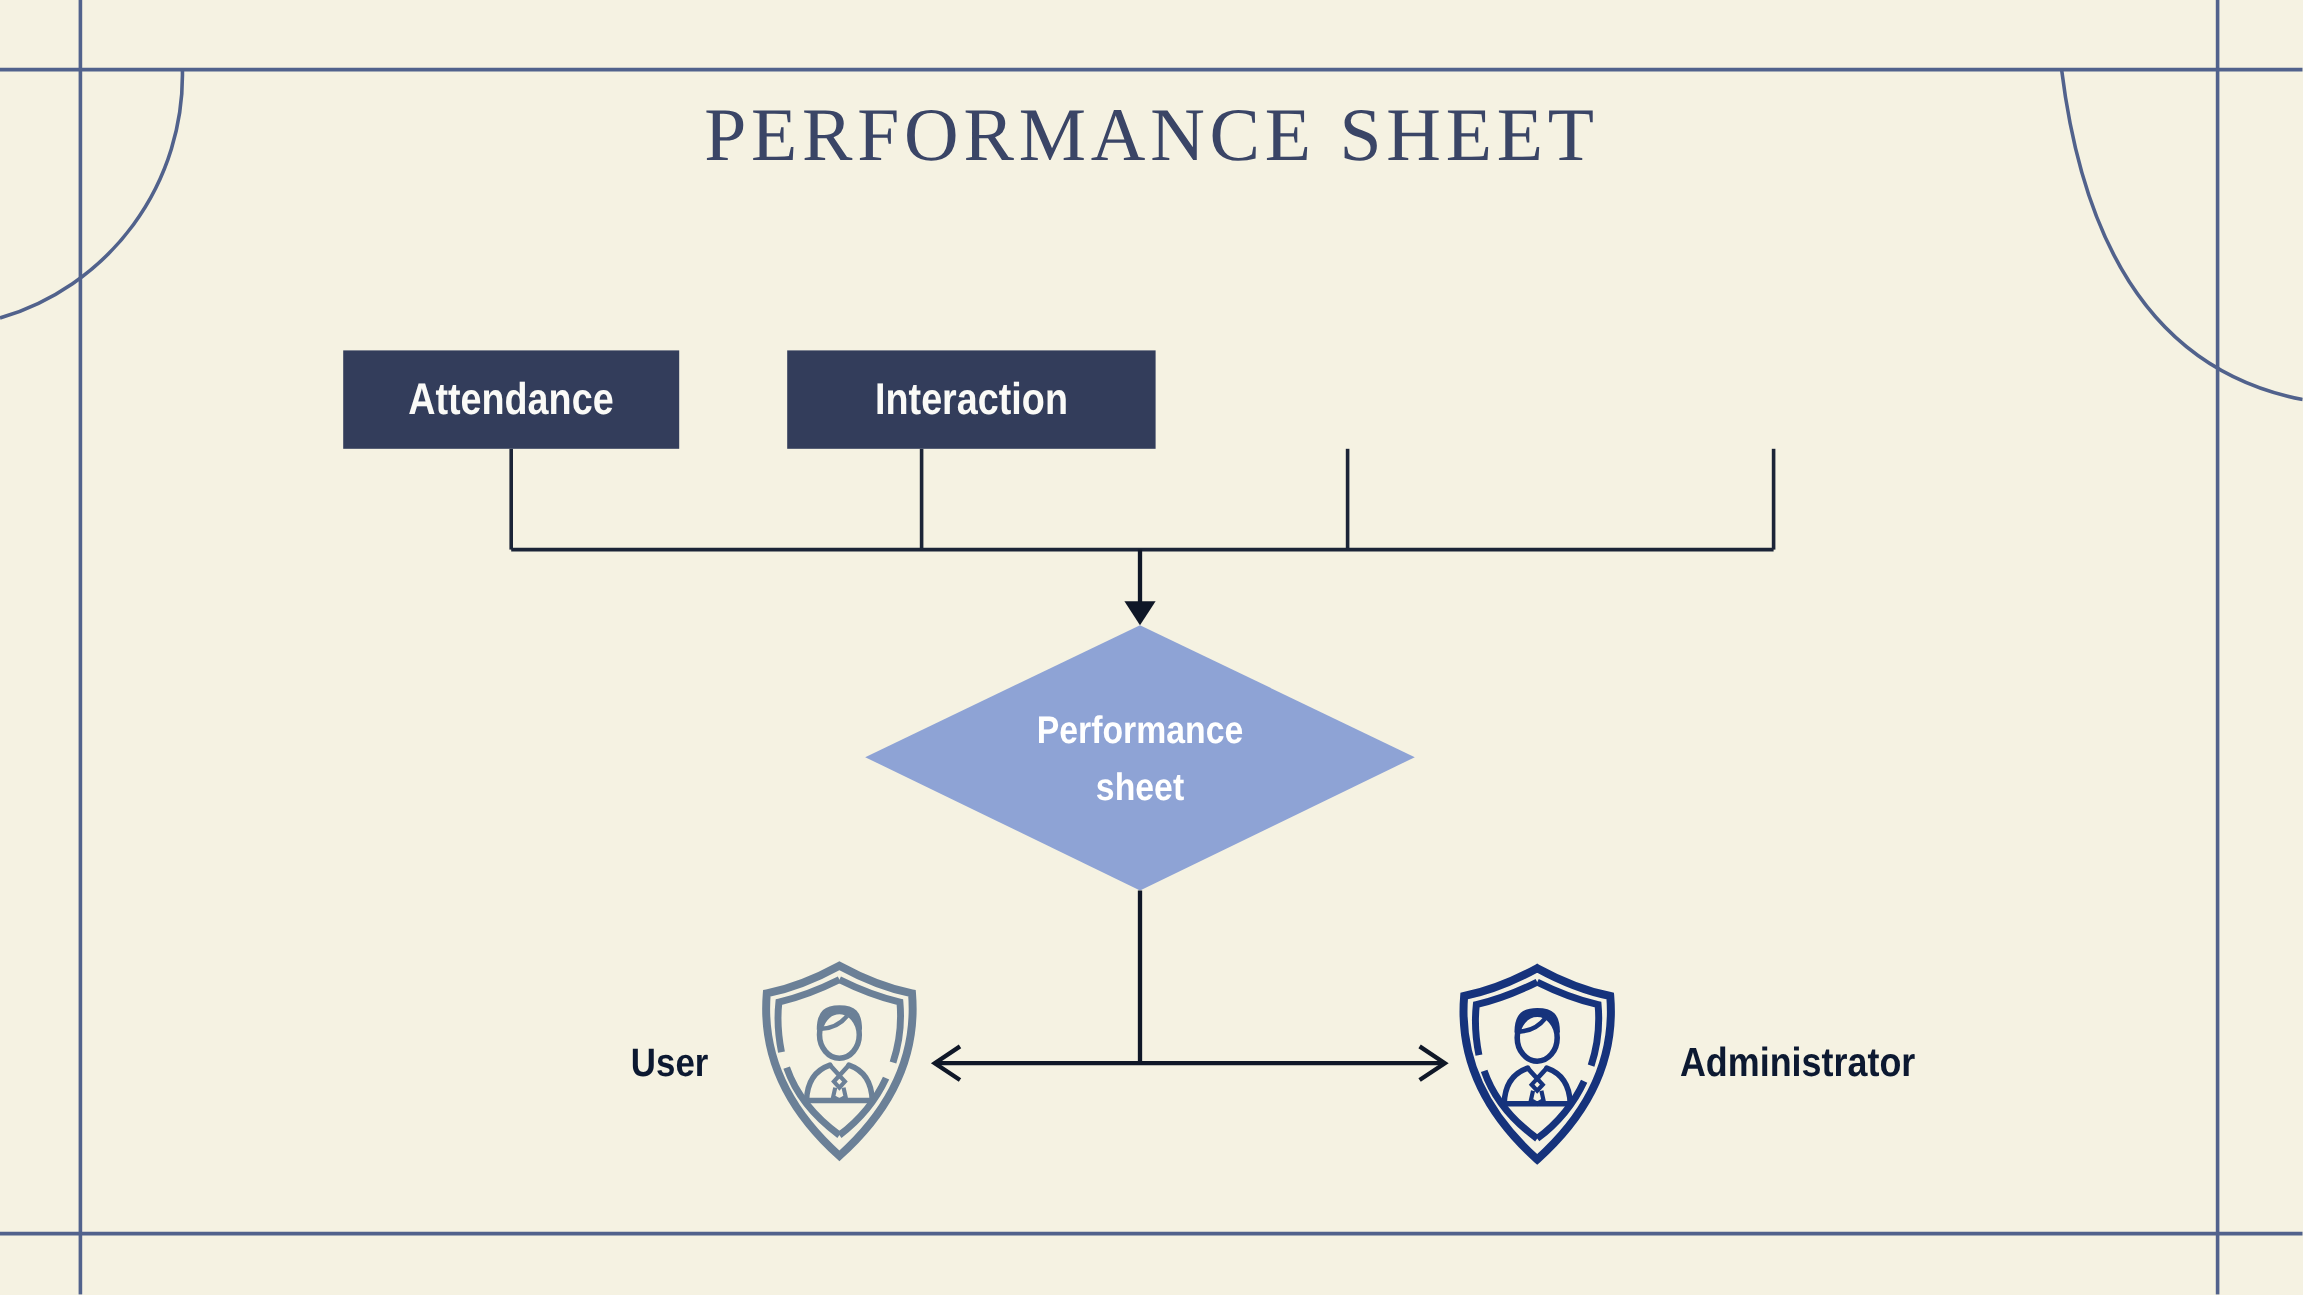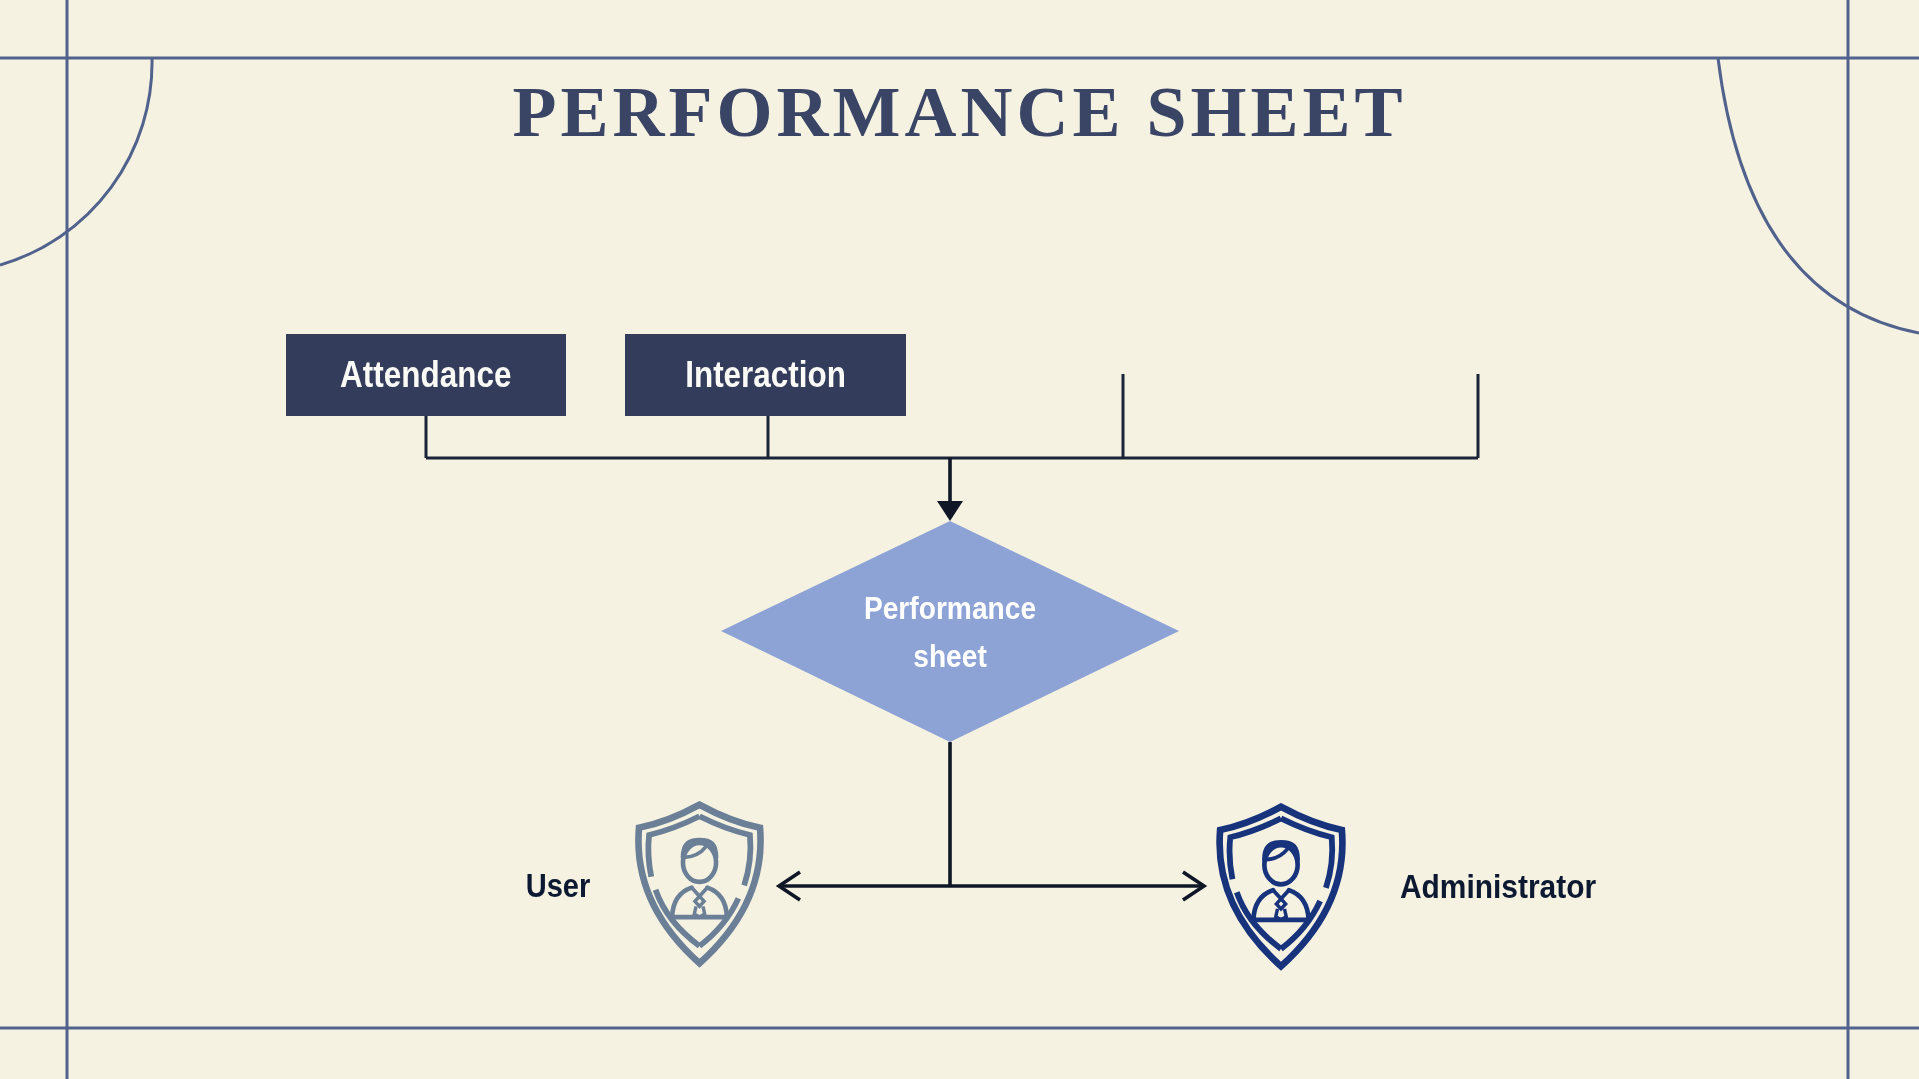--- a/index.html
+++ b/index.html
@@ -26,34 +26,34 @@
   .layer{position:absolute;left:0;top:0;}
   .frame-svg .fline{stroke:var(--frame-line);stroke-width:3;fill:none;}
   .conn{stroke:var(--connector);stroke-width:3;fill:none;}
   .arrowline{stroke:var(--arrow);stroke-width:3.6;fill:none;}
   .arrowhead-fill{fill:var(--arrow);stroke:none;}
   .diamond-shape{fill:var(--diamond-fill);stroke:none;}
   .page-title{
     position:absolute;left:0;top:55px;width:1919px;height:115px;
     display:flex;align-items:center;justify-content:center;
     font-family:"Liberation Serif",serif;
-    font-size:72px;font-weight:700;letter-spacing:4px;
+    font-size:63px;font-weight:400;letter-spacing:4px;
     color:var(--title-text);white-space:nowrap;
   }
   .node-box{
     position:absolute;top:292px;height:82px;
     background:var(--node-fill);
-    display:flex;align-items:center;justify-content:center;margin-top:42px;
+    display:flex;align-items:center;justify-content:center;
   }
   .node-label{
     color:var(--node-text);font-size:37px;font-weight:bold;
     transform:scaleX(0.85);white-space:nowrap;letter-spacing:0;
   }
   .node-attendance{left:286px;width:280px;}
-  .node-interaction{left:625px;width:281px;text-align:right;}
+  .node-interaction{left:656px;width:307px;text-align:right;}
   .node-evaluation{left:981px;width:285px;}
   .node-participation{left:1339px;width:278px;}
   .diamond-label{
     position:absolute;left:721px;top:521px;width:458px;height:221px;
     display:flex;flex-direction:column;align-items:center;justify-content:center;
     color:var(--diamond-text);font-size:32px;font-weight:bold;
     line-height:48px;transform:scaleX(0.88);text-align:center;
     pointer-events:none;
   }
   .actor-label{

